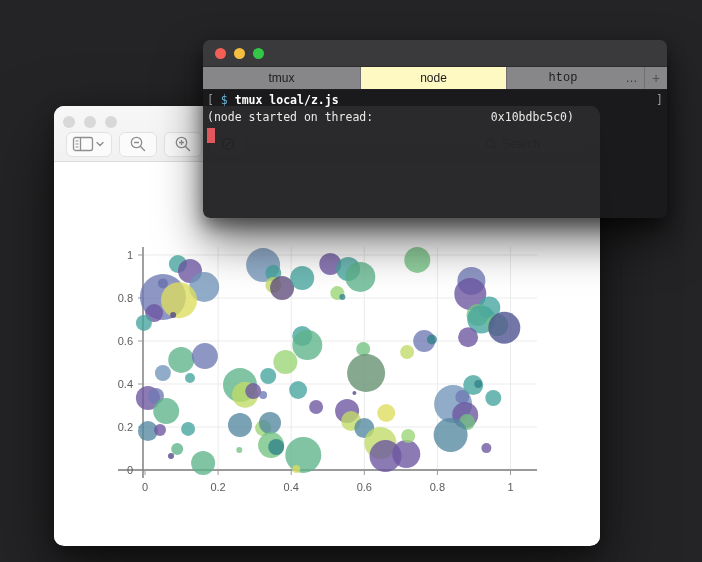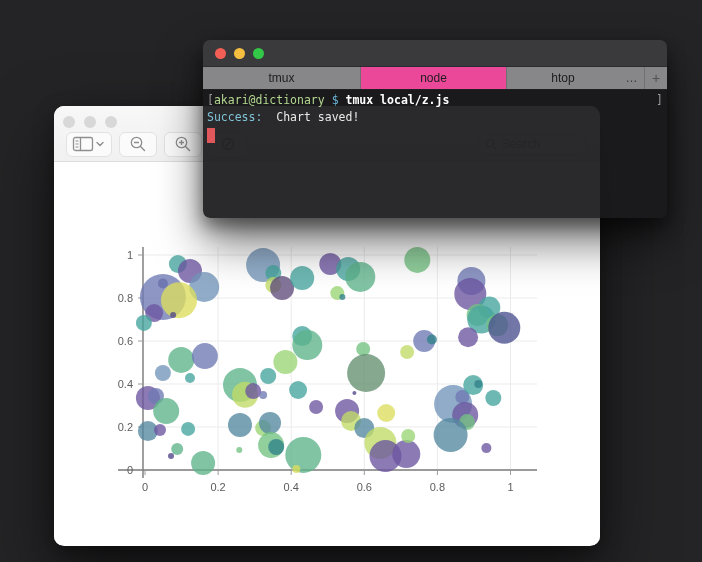--- a/index.html
+++ b/index.html
@@ -55,22 +55,22 @@
   .t-title {
     flex:1; text-align:center; font-size:12px; color:#dcdcdc; letter-spacing:0.1px;
     display:flex; align-items:center; justify-content:center; gap:6px; padding-left:40px;
   }
   .t-folder { display:block; }
   .t-tabbar {
     height:23px; background:#87878a; display:flex; align-items:stretch;
     border-bottom:1px solid #1f1f21; font-size:12px; color:#1d1d1f;
   }
   .t-tab { display:flex; align-items:center; justify-content:center; border-right:1px solid #707073; }
-  .t-tab.active { background:#ec4899; }
-  .t-tab.t1 { width:158px; } .t-tab.t2 { width:146px; } .t-tab.t3 { width:112px; border-right:none; }
+  .t-tab.active { background:#fef9c3; }
+  .t-tab.t1 { width:158px; } .t-tab.t2 { width:146px; } .t-tab.t3 { width:112px; border-right:none;font-family:Liberation Mono, monospace; }
   .t-overflow { width:26px; display:flex; align-items:flex-end; justify-content:center; color:#39393b; font-size:12px; padding-bottom:4px; border-right:1px solid #707073; }
   .t-addtab { flex:1; display:flex; align-items:center; justify-content:center; color:#55555       7; font-size:14px; color:#525254; }
   .t-body {
     height:128px; background:rgba(26,26,28,0.93); padding:2px 4px 0 4px;
     font-family:"DejaVu Sans Mono", monospace; font-size:11.5px; line-height:17px; color:#e9e9e7;
   }
   .tline { white-space:pre; display:flex; }
   .tline .spacer { flex:1; }
   .c-dim    { color:#9a9a98; }
   .c-user   { color:#b3d78f; }
@@ -273,17 +273,17 @@
         <span>htop</span>
       </div>
     <div class="t-overflow">
         <span>…</span>
       </div>
     <div class="t-addtab">
         <span>+</span>
       </div>
   </div>
   <div class="t-body">
-    <div class="tline"><span class="c-dim">[</span><span class="c-user">akari@dictionary</span><span class="c-dollar"> $</span><span class="c-cmd"> tmux local/z.js</span><span class="spacer"></span><span class="c-dim">]</span></div>
-    <div class="tline"><span class="c-cyan">Success:</span><span>  Chart saved!</span></div>
+    <div class="tline"><span class="c-dim">[</span><span class="c-dollar"> $</span><span class="c-cmd"> tmux local/z.js</span><span class="spacer"></span><span class="c-dim">]</span></div>
+    <div class="tline"><span>(node started on thread:                 0x10bdbc5c0)</span></div>
     <div class="t-cursor"></div>
   </div>
 </div>
 
 </body></html>

